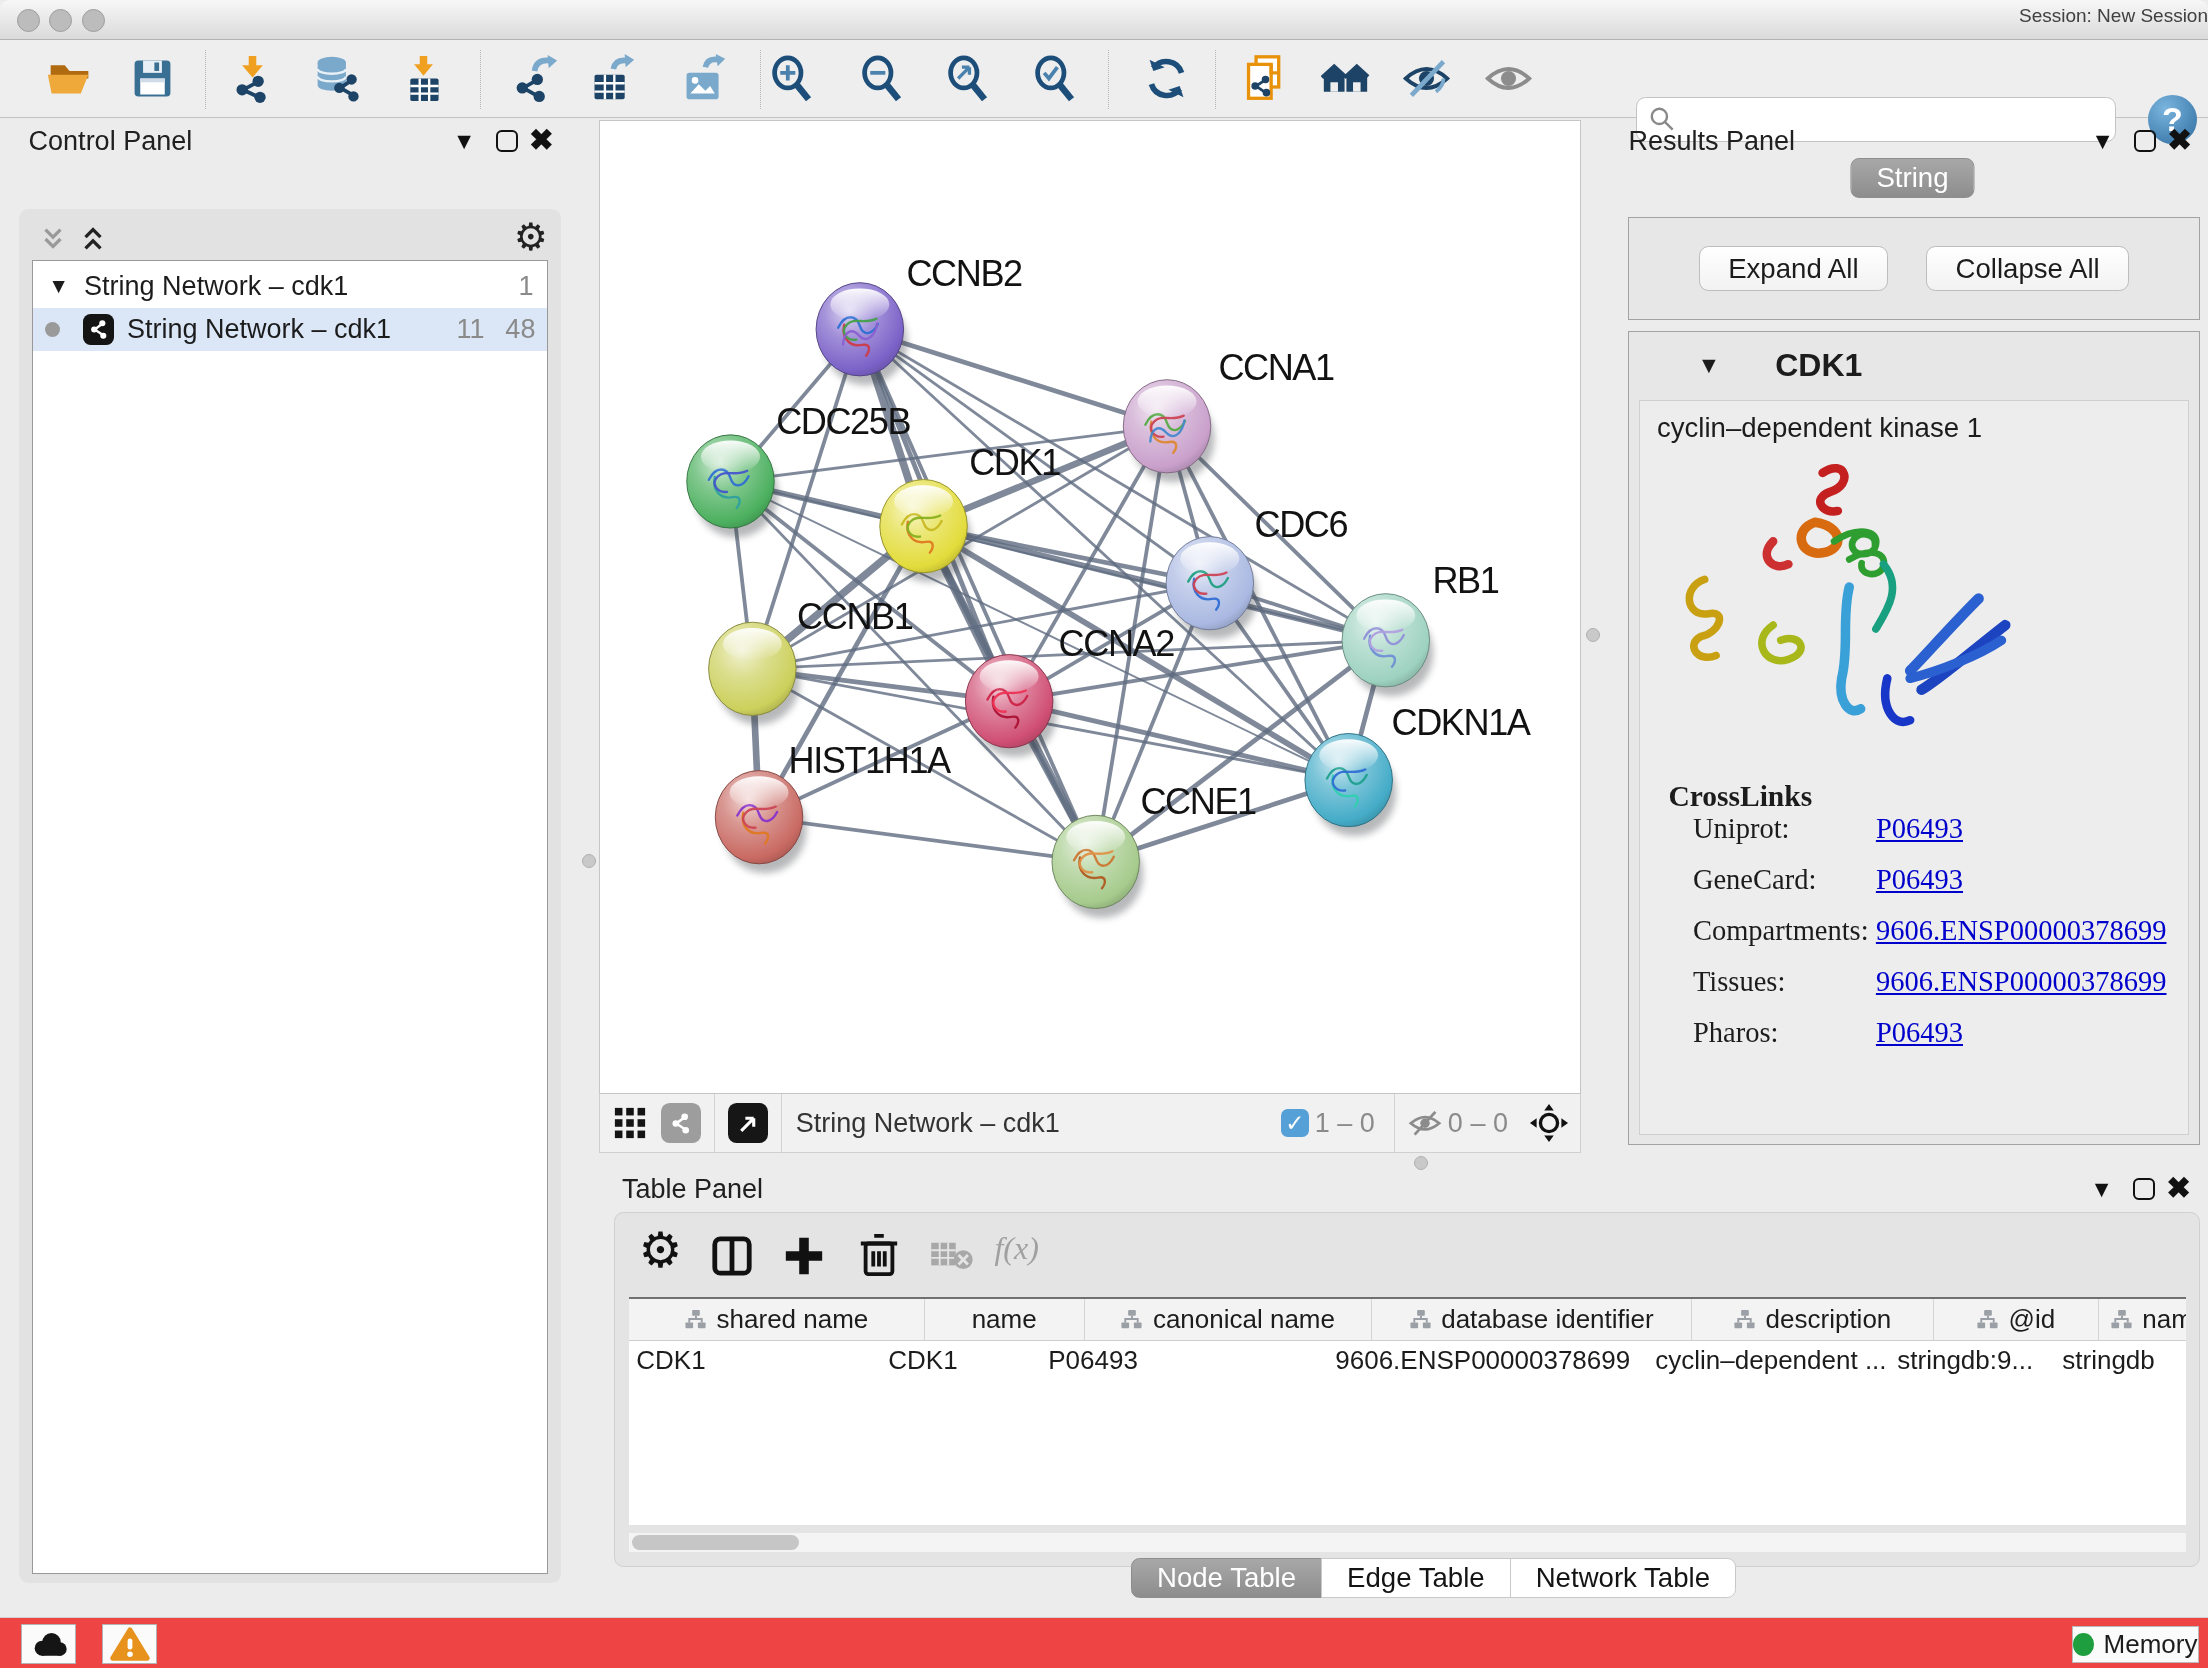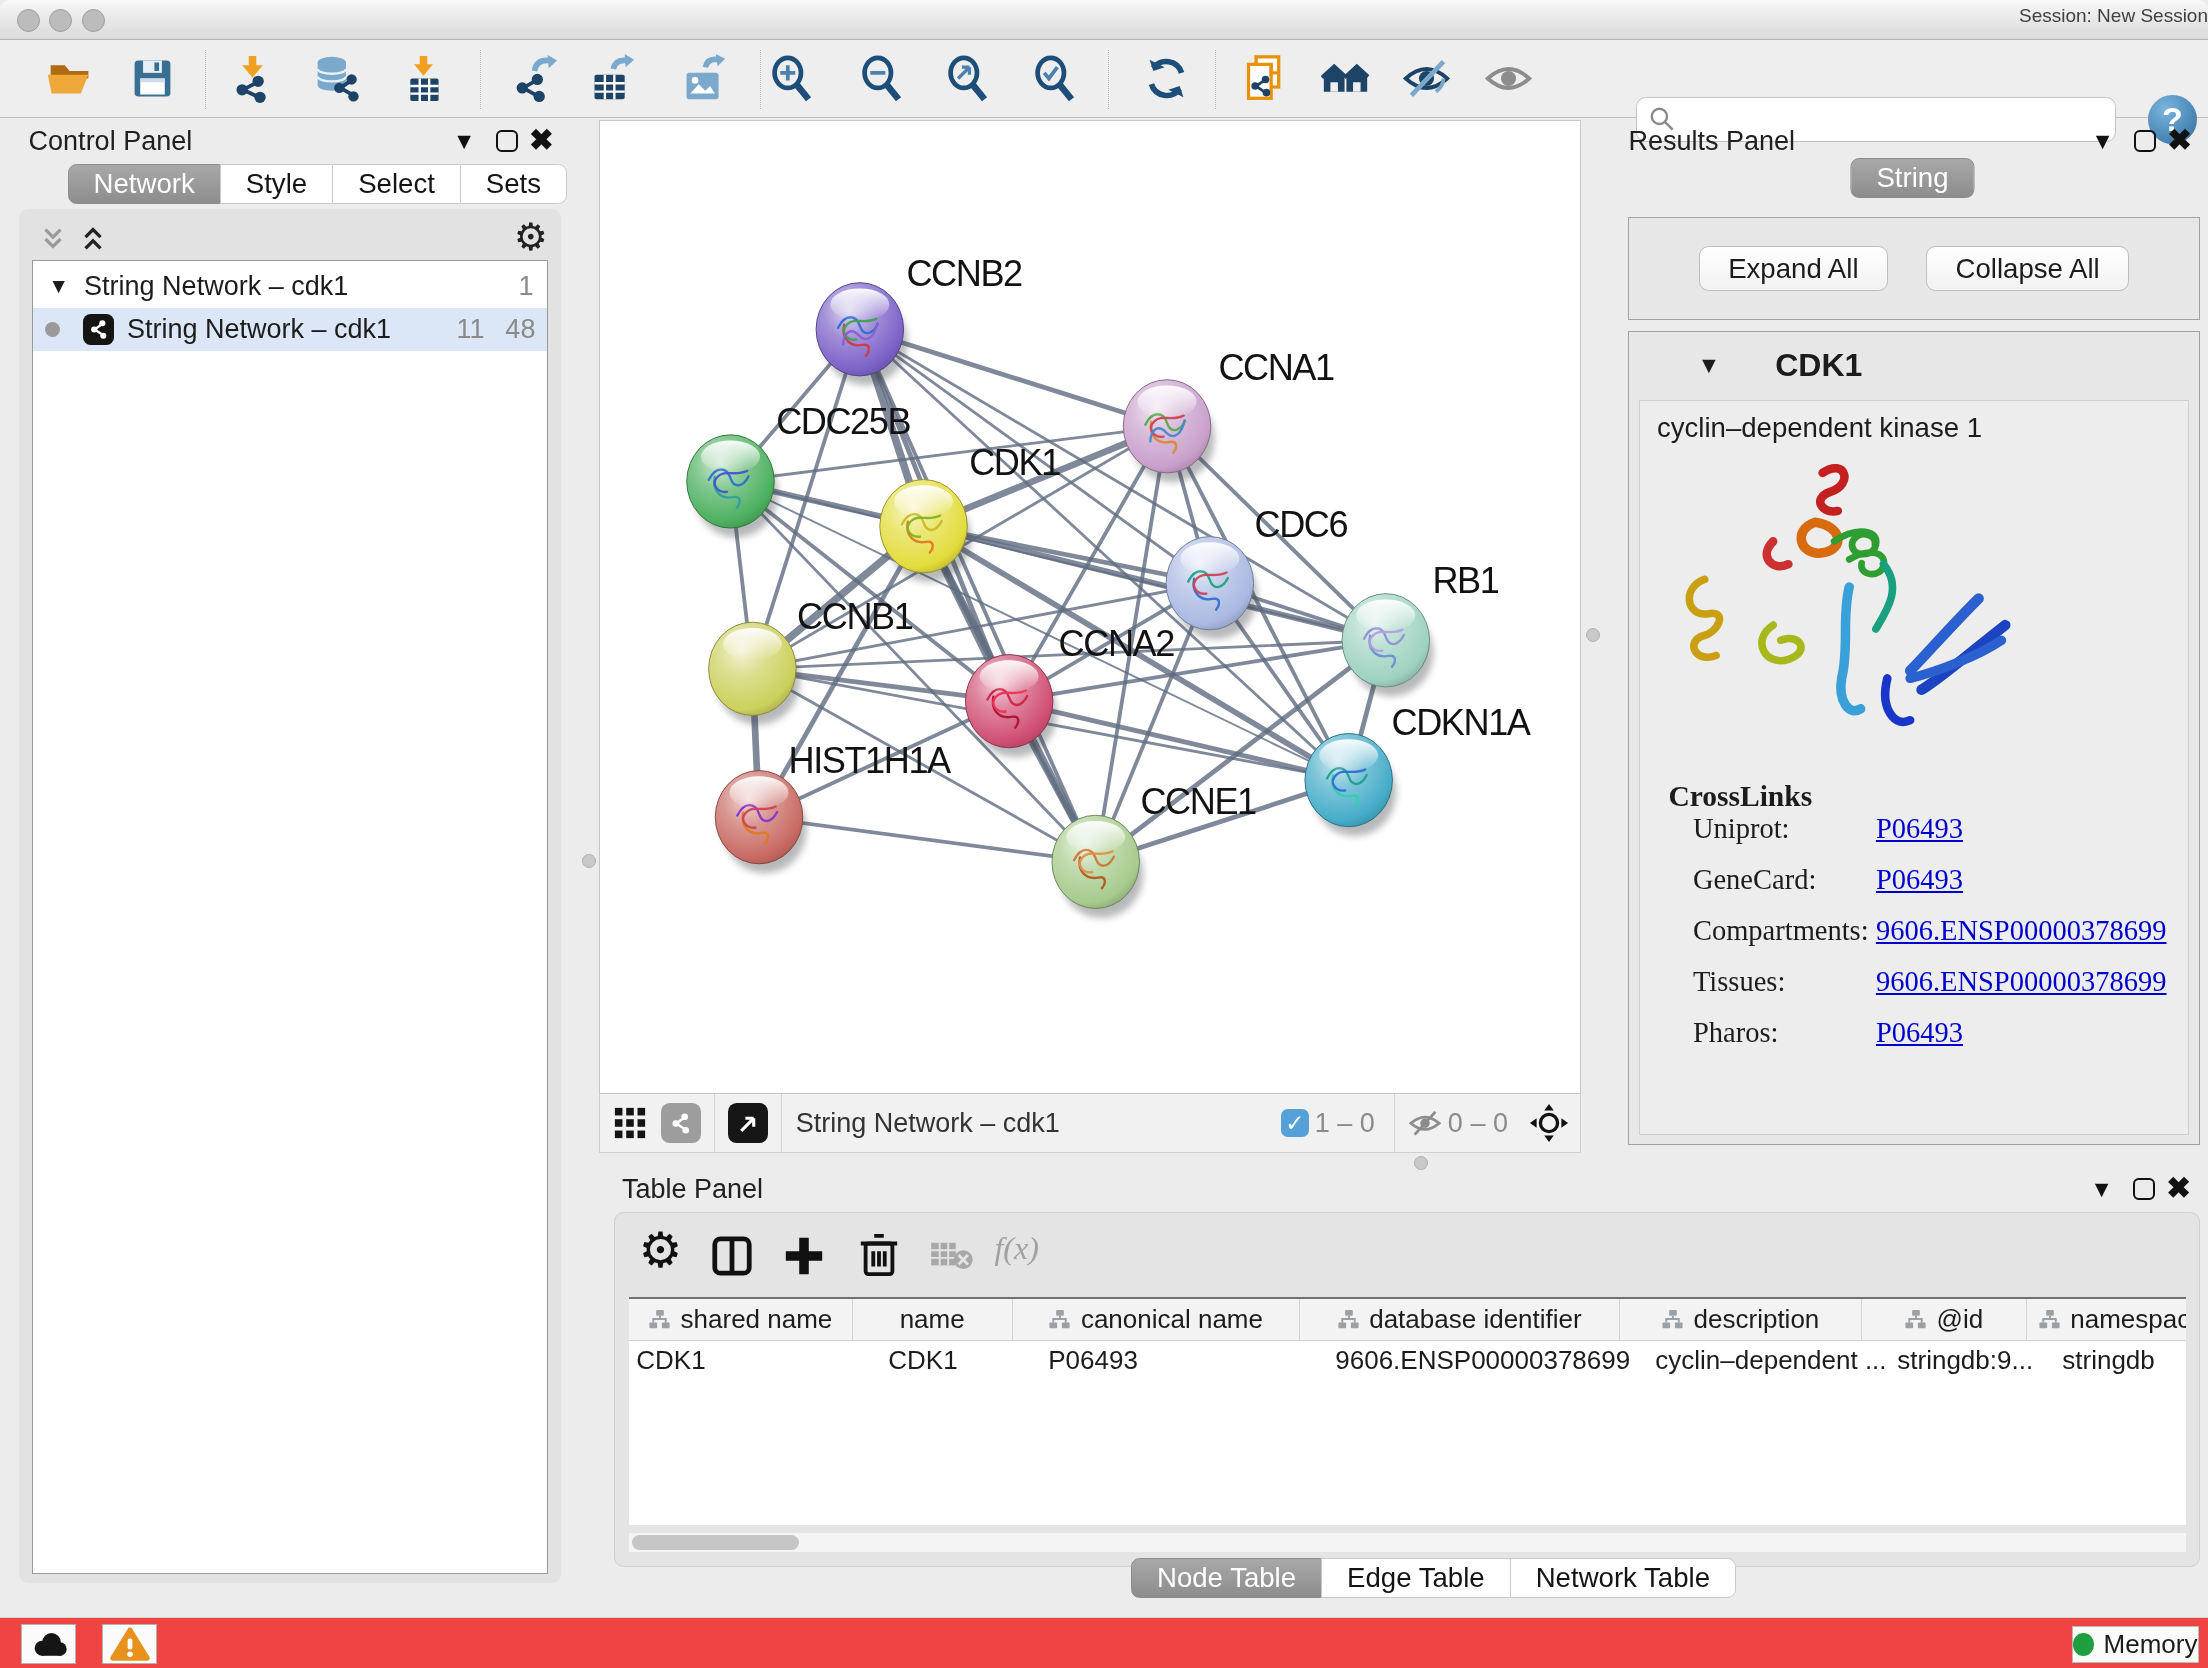--- a/index.html
+++ b/index.html
@@ -206,26 +206,20 @@
       </svg>
   </div>
   <div class="help">?</div>
 </div>
 
 <div class="cp">
   <div class="panel-title" style="left:21px;top:5.7px">Control Panel</div>
   <div class="wb-tri" style="right:95px">▼</div>
   <div class="wb-sq" style="right:53px"></div>
   <div class="wb-x" style="right:17px">✖</div>
-  <div class="cp-tabs" id="cp-tabs">
-      <span class="seg active">Network</span>
-      <span class="seg">Style</span>
-      <span class="seg">Select</span>
-      <span class="seg">Sets</span>
-    </div>
   <div class="cp-box">
     <div class="cp-ctl">
       <svg style="position:absolute;left:19px;top:7.6px" width="30" height="30" viewBox="0 0 32 32">
           <path d="M8 6 l8 8 8-8 M8 16 l8 8 8-8" stroke="#9a9a9a" stroke-width="3.5" fill="none"></path>
         </svg>
       <svg style="position:absolute;left:59px;top:7.6px" width="30" height="30" viewBox="0 0 32 32">
           <path d="M8 14 l8-8 8 8 M8 26 l8-8 8 8" stroke="#222" stroke-width="3.5" fill="none"></path>
         </svg>
       <div style="position:absolute;right:13.3px;top:-1.9px;font-size:38px;color:#222">⚙</div>
     </div>
@@ -622,21 +616,21 @@
       <svg class="tpi" style="left:314px;top:11.4px" width="44" height="32" viewBox="0 0 46 34">
           <rect x="2" y="4" width="26" height="24" fill="#a8a8a8"></rect>
           <path d="M2 12 h26 M2 20 h26 M11 4 v24 M20 4 v24" stroke="#e4e4e4" stroke-width="2"></path>
           <circle cx="36" cy="22" r="10" fill="#a8a8a8"></circle>
           <path d="M31 17 l10 10 M41 17 l-10 10" stroke="#e4e4e4" stroke-width="3"></path>
         </svg>
       <div class="tpi" style="left:379px;top:1.9px;font-family:'Liberation Serif',serif;font-style:italic;font-size:32px;color:#a0a0a0">f(x)</div>
     </div>
     <div class="tbl">
       <div class="thead" id="tbl-head">
-          <div class="th" style="width: 224px;">
+          <div class="th" style="width: 296px;">
             <svg width="23" height="23" viewBox="0 0 24 24">
               <g fill="#9aa0a6">
                 <rect x="8.5" y="2" width="8" height="6" rx="1"></rect>
                 <rect x="1.5" y="15" width="8" height="6" rx="1"></rect>
                 <rect x="14.5" y="15" width="8" height="6" rx="1"></rect>
               </g>
               <path d="M12.5 8 v3.5 M5.5 15 v-3.5 h13 v3.5" stroke="#9aa0a6" stroke-width="2" fill="none"></path>
             </svg>
             <span>shared name</span>
           </div>

